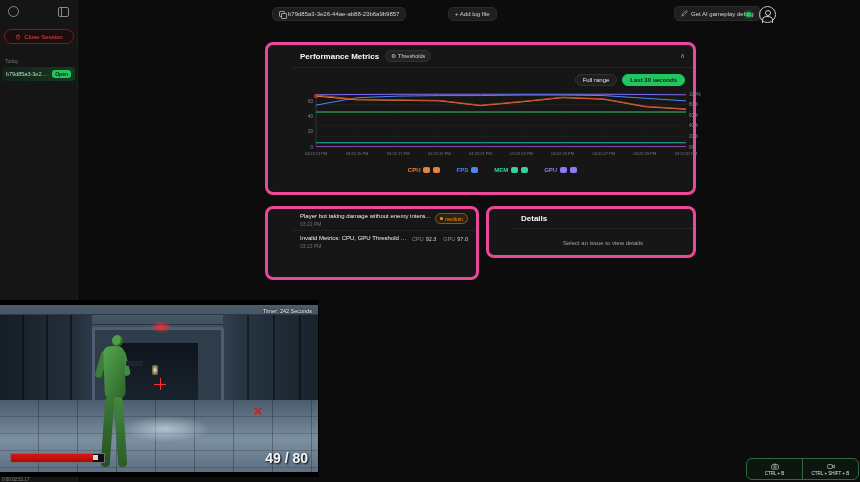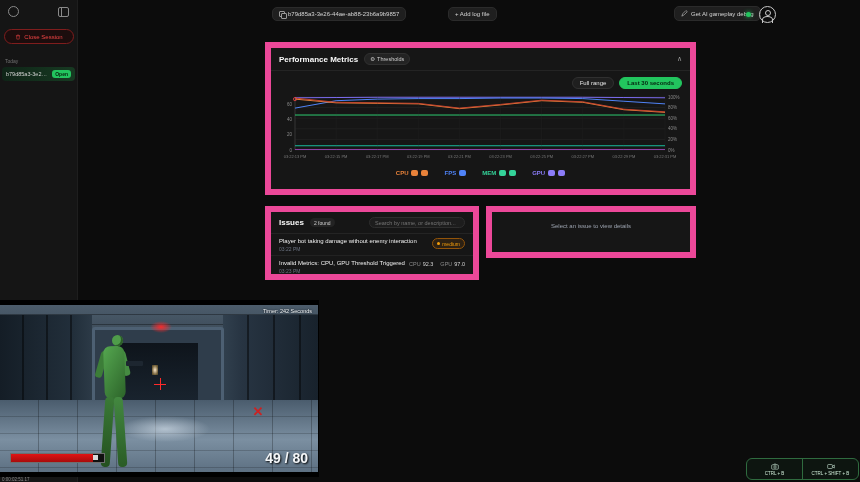--- a/index.html
+++ b/index.html
@@ -27,21 +27,21 @@
   .copy-ic::after{left:2px;top:2px;background:#1f1f1f;}
   .addlog-chip{position:absolute;left:370px;top:7px;}
   .debug-btn{position:absolute;left:596px;top:6px;}
   .debug-btn svg{width:7px;height:7px;}
   .status-dot{position:absolute;left:668px;top:12px;width:5px;height:5px;border-radius:50%;background:#22c55e;box-shadow:0 0 4px #22c55e;}
   .avatar{position:absolute;left:681px;top:6px;width:15px;height:15px;border-radius:50%;border:1.2px solid #c9c9c9;}
   .avatar::before{content:"";position:absolute;left:4.5px;top:2.5px;width:4px;height:4px;border-radius:50%;border:1px solid #c9c9c9;}
   .avatar::after{content:"";position:absolute;left:2px;top:8.5px;width:9px;height:6px;border-radius:50% 50% 0 0;border:1px solid #c9c9c9;border-bottom:none;}
 
   
-  .card{position:absolute;background:#161616;border:6px solid #ec4899;border-radius:0;box-sizing:border-box;}
+  .card{position:absolute;background:#161616;border:3px solid #ec4899;border-radius:8px;box-sizing:border-box;padding-left:24px;}
   .card-head{display:flex;align-items:center;gap:6px;padding:5px 8px;border-bottom:1px solid #242424;}
   .card-title{font-size:8px;font-weight:bold;color:#fafafa;}
   .small-chip{display:inline-flex;align-items:center;gap:2px;background:#232323;border:1px solid #303030;border-radius:8px;padding:2px 5px;font-size:5.5px;color:#cfcfcf;cursor:pointer;}
   .collapse-ico{margin-left:auto;color:#9a9a9a;font-size:7px;cursor:pointer;}
 
   .perf-card{left:265px;top:42px;width:431px;height:153px;}
   .range-row{display:flex;justify-content:flex-end;gap:5px;padding:6px 8px 2px 8px;}
   .range-btn{background:#1f1f1f;border:1px solid #303030;border-radius:9px;padding:2px 7px;font-size:6px;color:#e5e5e5;font-family:inherit;cursor:pointer;}
   .range-btn.active{background:#22c55e;border-color:#22c55e;color:#05240f;font-weight:bold;}
   .chart-wrap{padding:2px 8px 0 8px;}
@@ -229,25 +229,20 @@
         </span>
         <span class="legend-item">
           <span style="color: rgb(139, 124, 248);">GPU</span>
           <span class="legend-chip" style="background: rgb(139, 124, 248);"></span>
           <span class="legend-chip" style="background: rgb(139, 124, 248);"></span>
         </span>
       </div>
   </section>
 
   <section class="card issues-card">
-    <div class="card-head">
-      <span class="card-title">Issues</span>
-      <span class="count-chip">2 found</span>
-      <input class="search-input" placeholder="Search by name, or description..." style="">
-    </div>
     <div class="issue-row">
       <div class="issue-main">
         <div class="issue-title">Player bot taking damage without enemy interaction</div>
         <div class="issue-time">03:22 PM</div>
       </div>
       <span class="sev-chip">
         <span class="sev-dot"></span>
         <span>medium</span>
       </span>
     </div>
@@ -257,20 +252,23 @@
         <div class="issue-time">03:23 PM</div>
       </div>
       <span class="metric-pair">
         <span><span class="lab">CPU</span><span>92.3</span></span>
         <span><span class="lab">GPU</span><span>97.0</span></span>
       </span>
     </div>
   </section>
 
   <section class="card details-card">
+    <div class="card-head">
+      <span class="card-title">Details</span>
+    </div>
     <div class="details-empty">Select an issue to view details</div>
   </section>
 
   <div class="game">
     <div class="scene">
       <div class="ceil"></div>
       <div class="wall-l"></div>
       <div class="wall-r"></div>
       <div class="backwall"></div>
       <div class="backdoor"></div>

